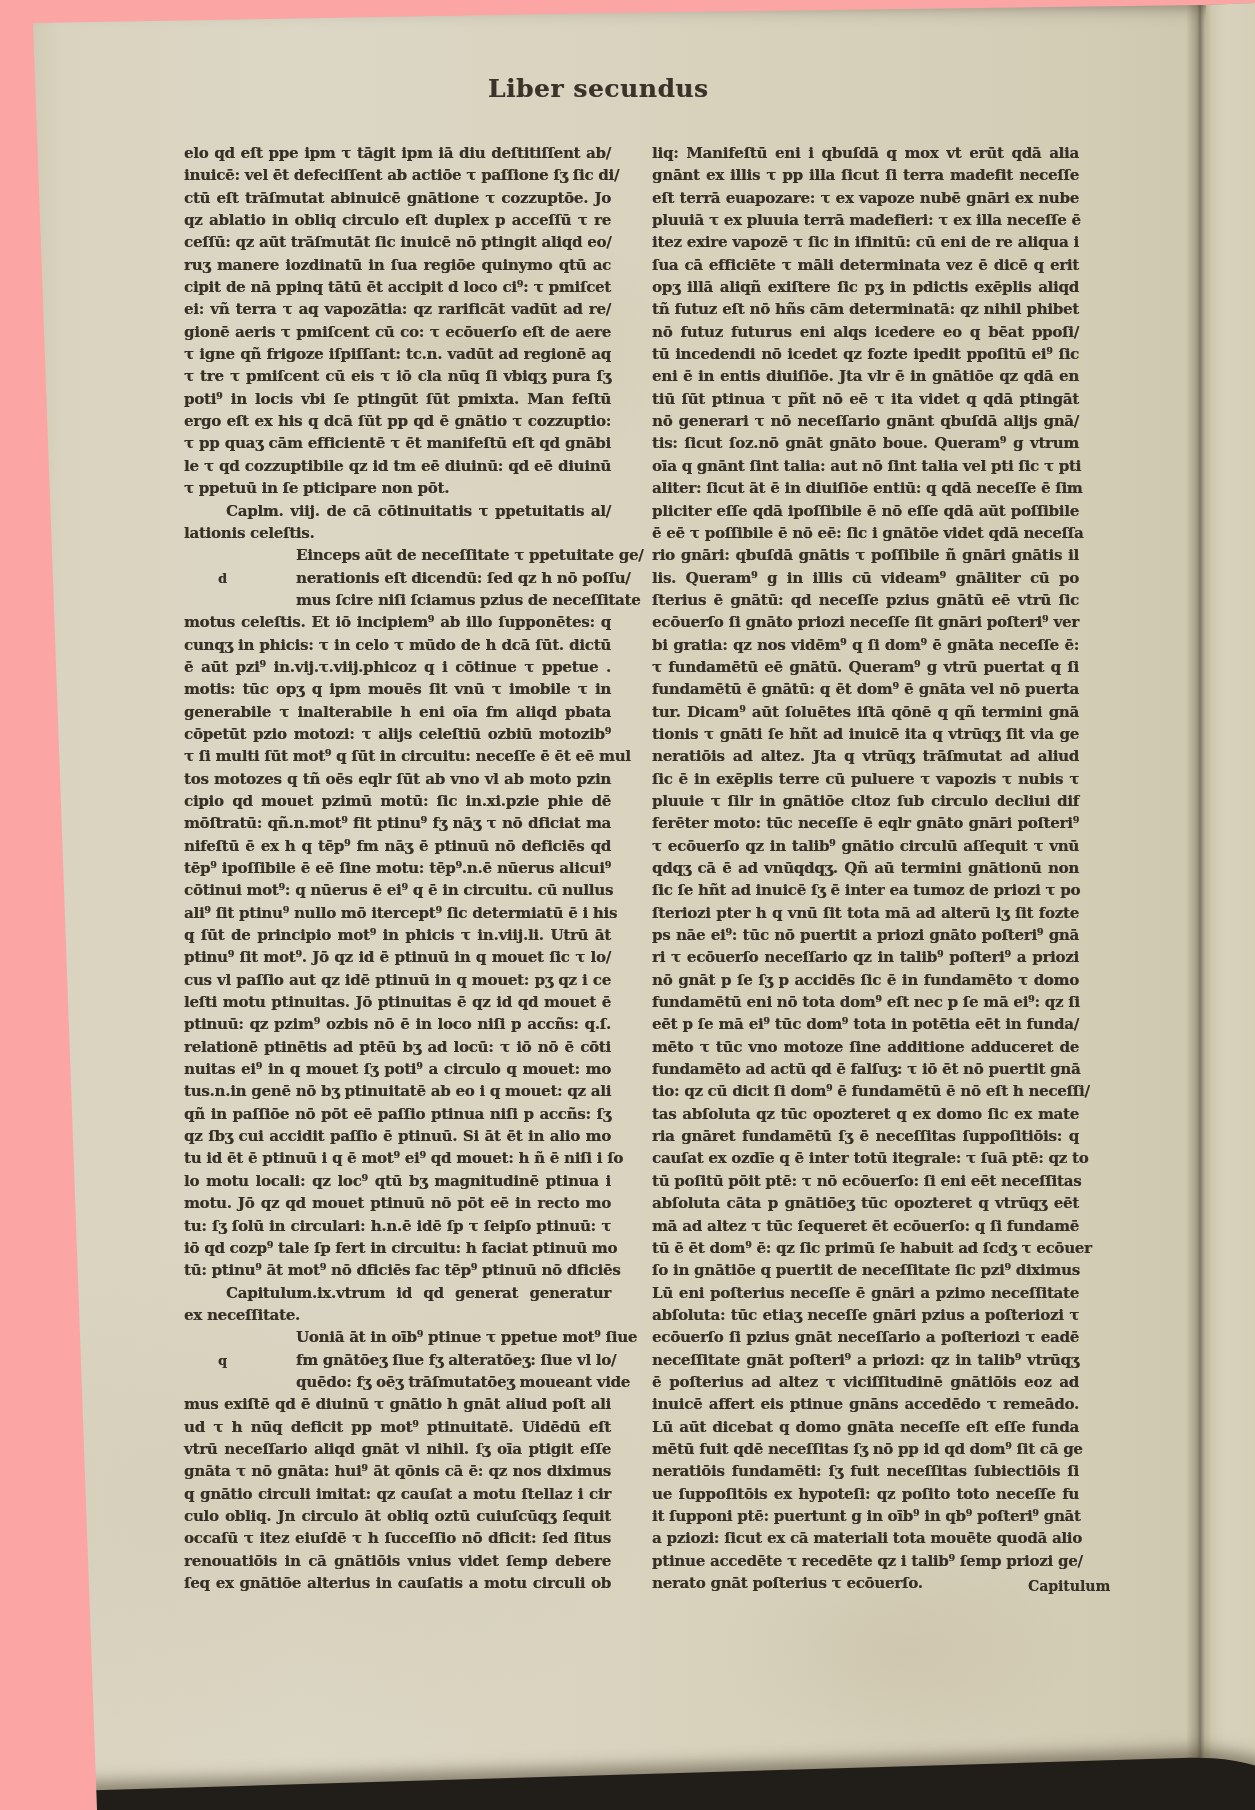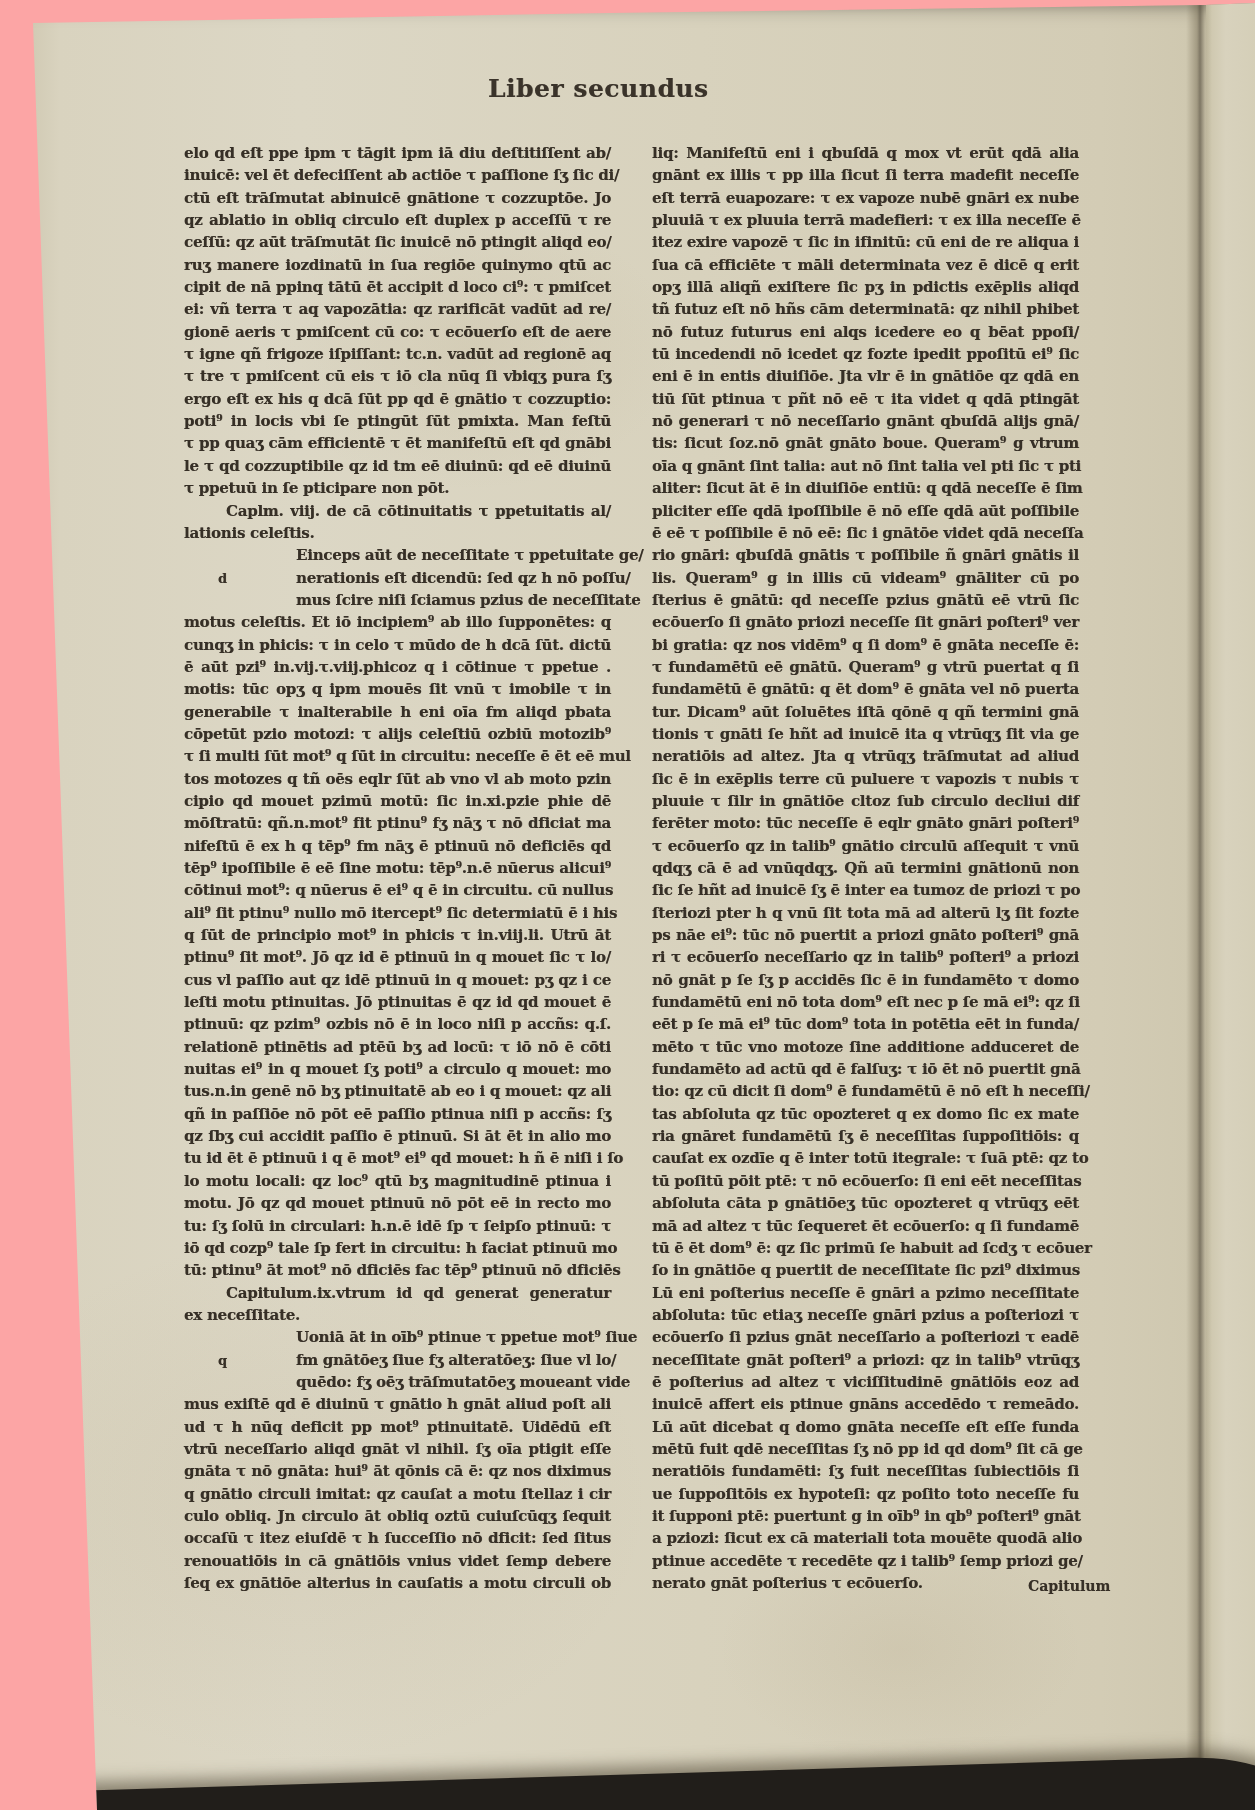--- a/index.html
+++ b/index.html
@@ -51,22 +51,22 @@
         <div class="line">inuicē: vel ēt defeciſſent ab actiōe τ paſſione ſʒ ſic di/</div>
         <div class="line">ctū eſt trāſmutat abinuicē gnātione τ cozzuptōe. Jo</div>
         <div class="line">qz ablatio in obliq circulo eſt duplex p acceſſū τ re</div>
         <div class="line">ceſſū: qz aūt trāſmutāt ſic inuicē nō ptingit aliqd eo/</div>
         <div class="line">ruʒ manere iozdinatū in ſua regiōe quinymo qtū ac</div>
         <div class="line">cipit de nā ppinq tātū ēt accipit d loco ci⁹: τ pmiſcet</div>
         <div class="line">ei: vñ terra τ aq vapozātia: qz rarificāt vadūt ad re/</div>
         <div class="line">gionē aeris τ pmiſcent cū co: τ ecōuerſo eſt de aere</div>
         <div class="line">τ igne qñ frigoze iſpiſſant: tc.n. vadūt ad regionē aq</div>
         <div class="line">τ tre τ pmiſcent cū eis τ iō cla nūq ſi vbiqʒ pura ſʒ</div>
+        <div class="line">poti⁹ in locis vbi ſe ptingūt ſūt pmixta.  Man feſtū</div>
         <div class="line">ergo eſt ex his q dcā ſūt pp qd ē gnātio τ cozzuptio:</div>
-        <div class="line">poti⁹ in locis vbi ſe ptingūt ſūt pmixta.  Man feſtū</div>
         <div class="line">τ pp quaʒ cām efficientē τ ēt manifeſtū eſt qd gnābi</div>
         <div class="line">le τ qd cozzuptibile qz id tm eē diuinū: qd eē diuinū</div>
         <div class="line k-s">τ ppetuū in ſe pticipare non pōt.</div>
         <div class="line k-h">Caplm. viij. de cā cōtinuitatis τ ppetuitatis al/</div>
         <div class="line k-s">lationis celeſtis.</div>
         <div class="line k-i">Einceps aūt de neceſſitate τ ppetuitate ge/</div>
         <div class="line k-i">nerationis eſt dicendū: ſed qz h nō poſſu/<span class="guide">d</span></div>
         <div class="line k-i">mus ſcire niſi ſciamus pzius de neceſſitate</div>
         <div class="line">motus celeſtis. Et iō incipiem⁹ ab illo ſupponētes: q</div>
         <div class="line">cunqʒ in phicis: τ in celo τ mūdo de h dcā ſūt. dictū</div>

